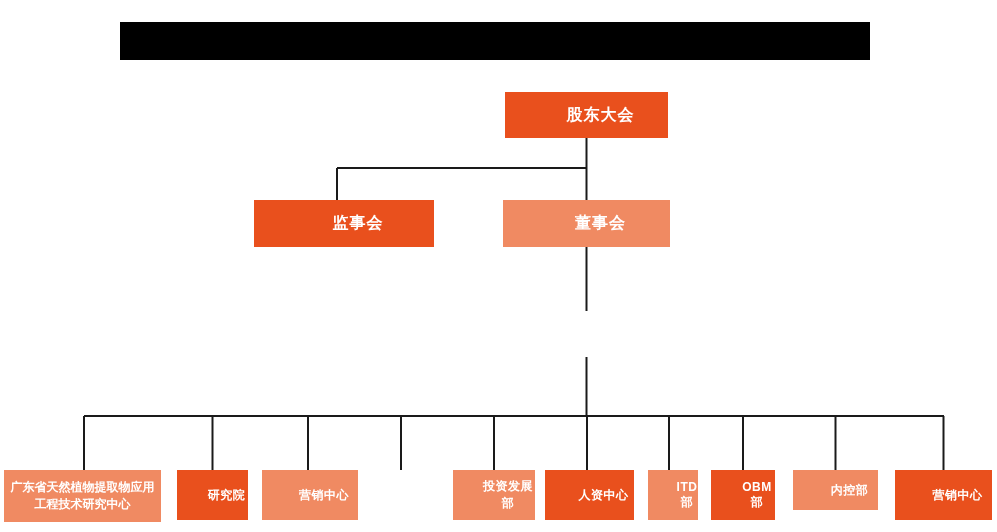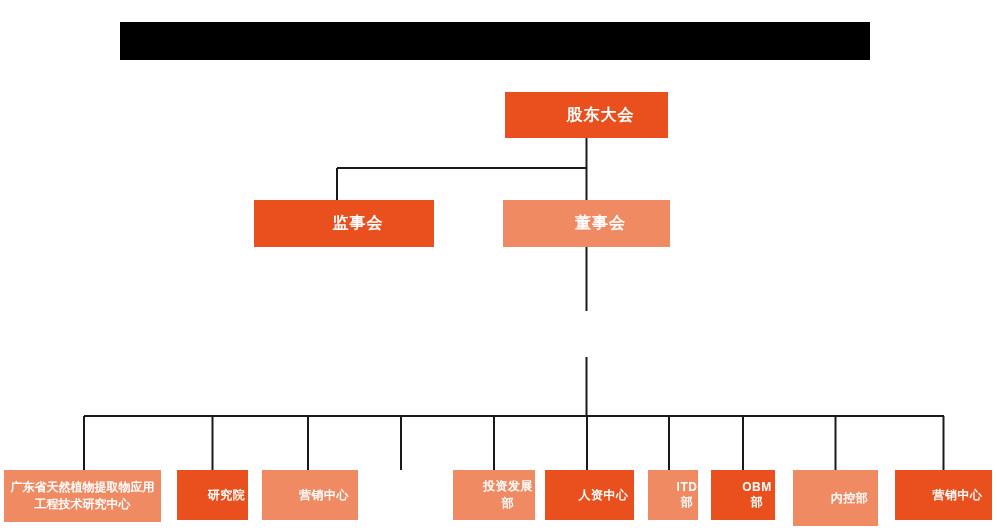--- a/index.html
+++ b/index.html
@@ -73,20 +73,20 @@
   </div>
   <div class="node dept dark" style="left:545px;top:470px;width:89px;height:50px">
     <span>人资中心</span>
   </div>
   <div class="node dept light" style="left:648px;top:470px;width:50px;height:50px">
     <span>ITD部</span>
   </div>
   <div class="node dept dark" style="left:711px;top:470px;width:64px;height:50px">
     <span>OBM部</span>
   </div>
-  <div class="node dept light" style="left:793px;top:470px;width:85px;height:56px">
+  <div class="node dept light" style="left:793px;top:470px;width:85px;height:40px">
     <span>内控部</span>
   </div>
   <div class="node dept dark" style="left:895px;top:470px;width:97px;height:50px">
     <span>营销中心</span>
   </div>
 
 </div>
 
 </body></html>

